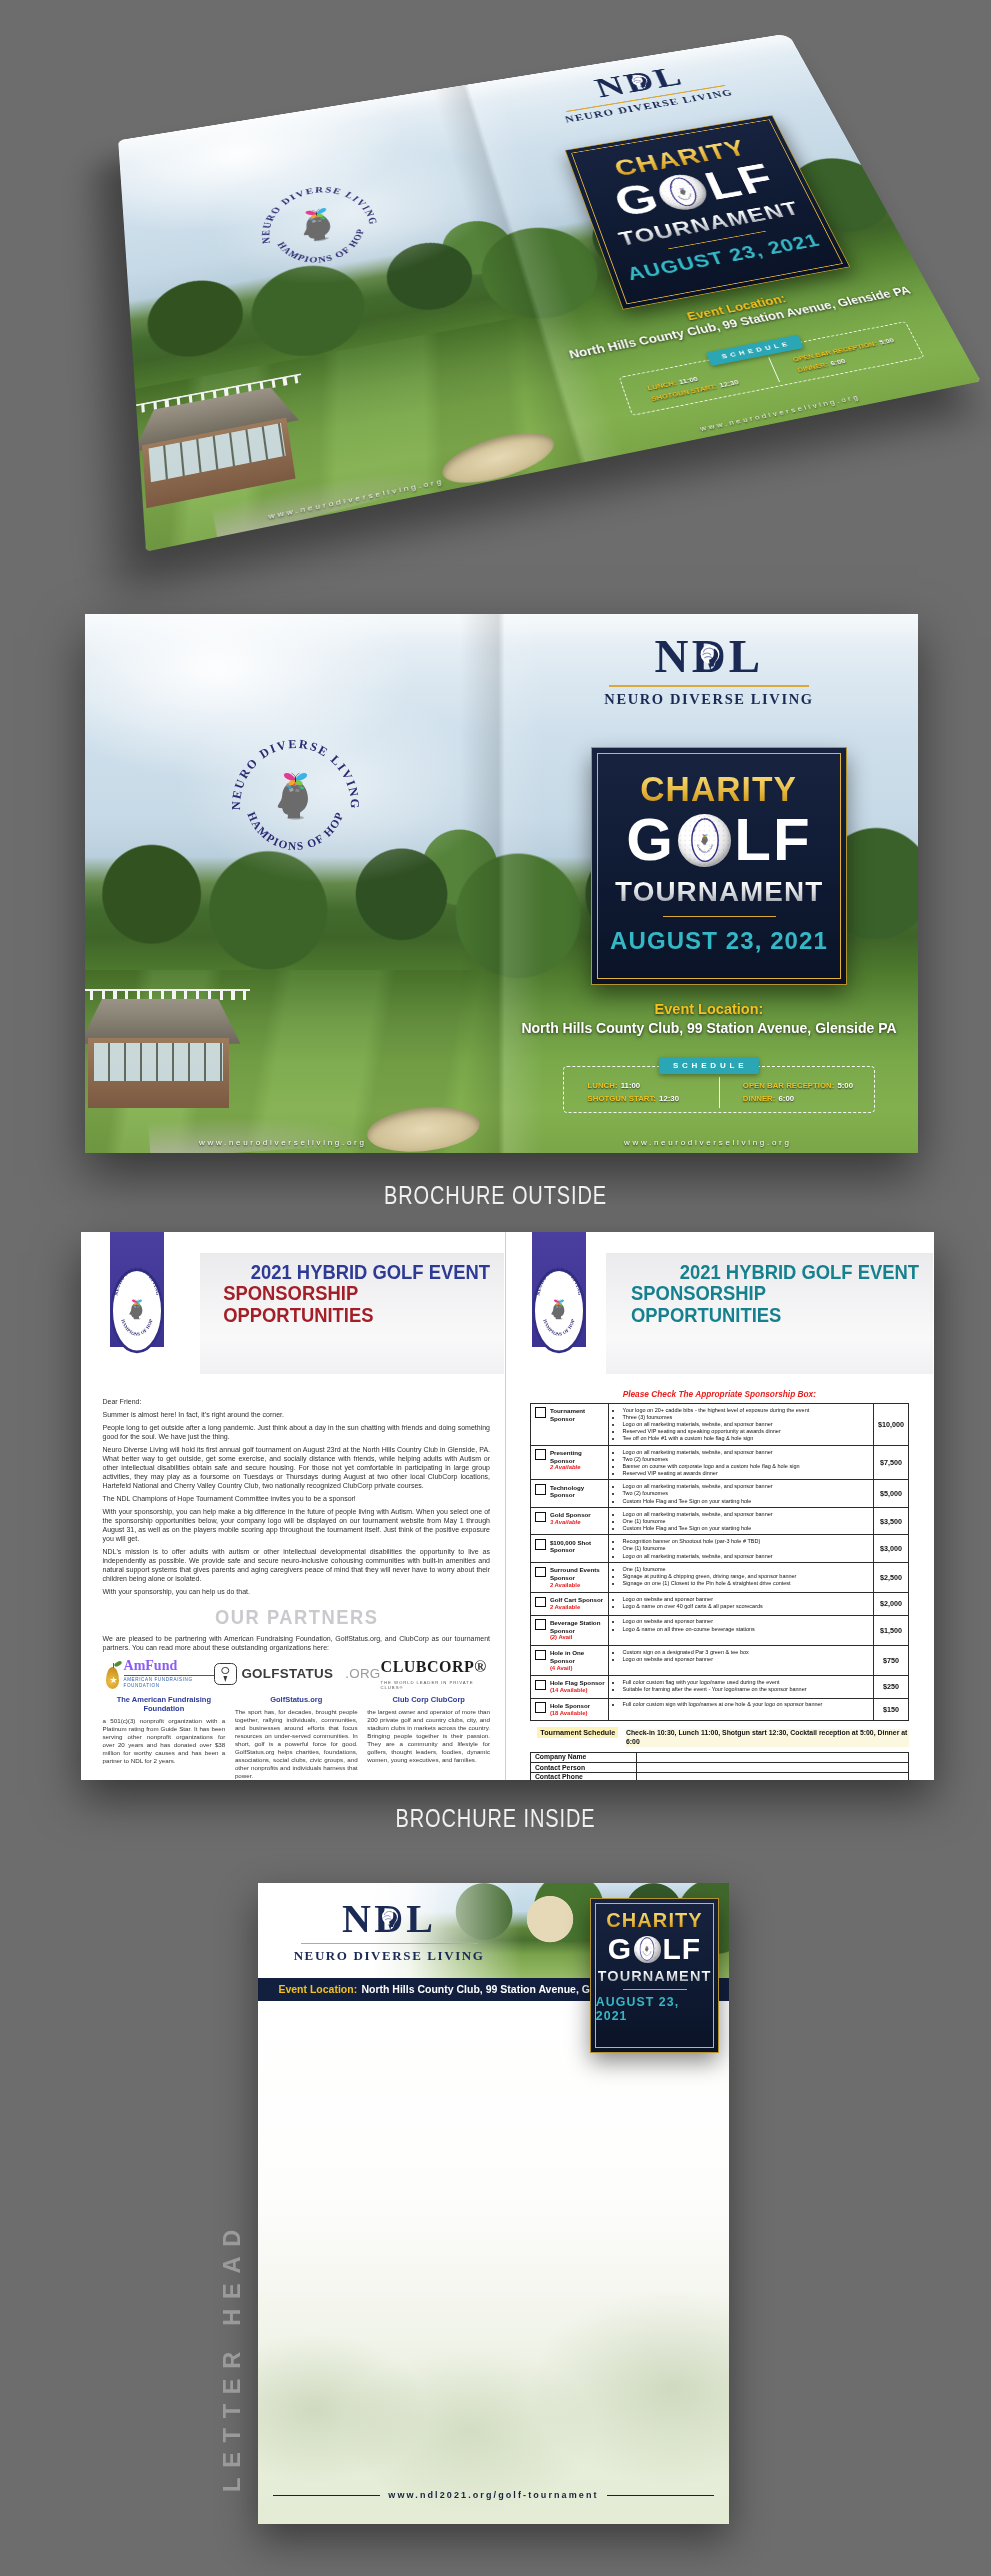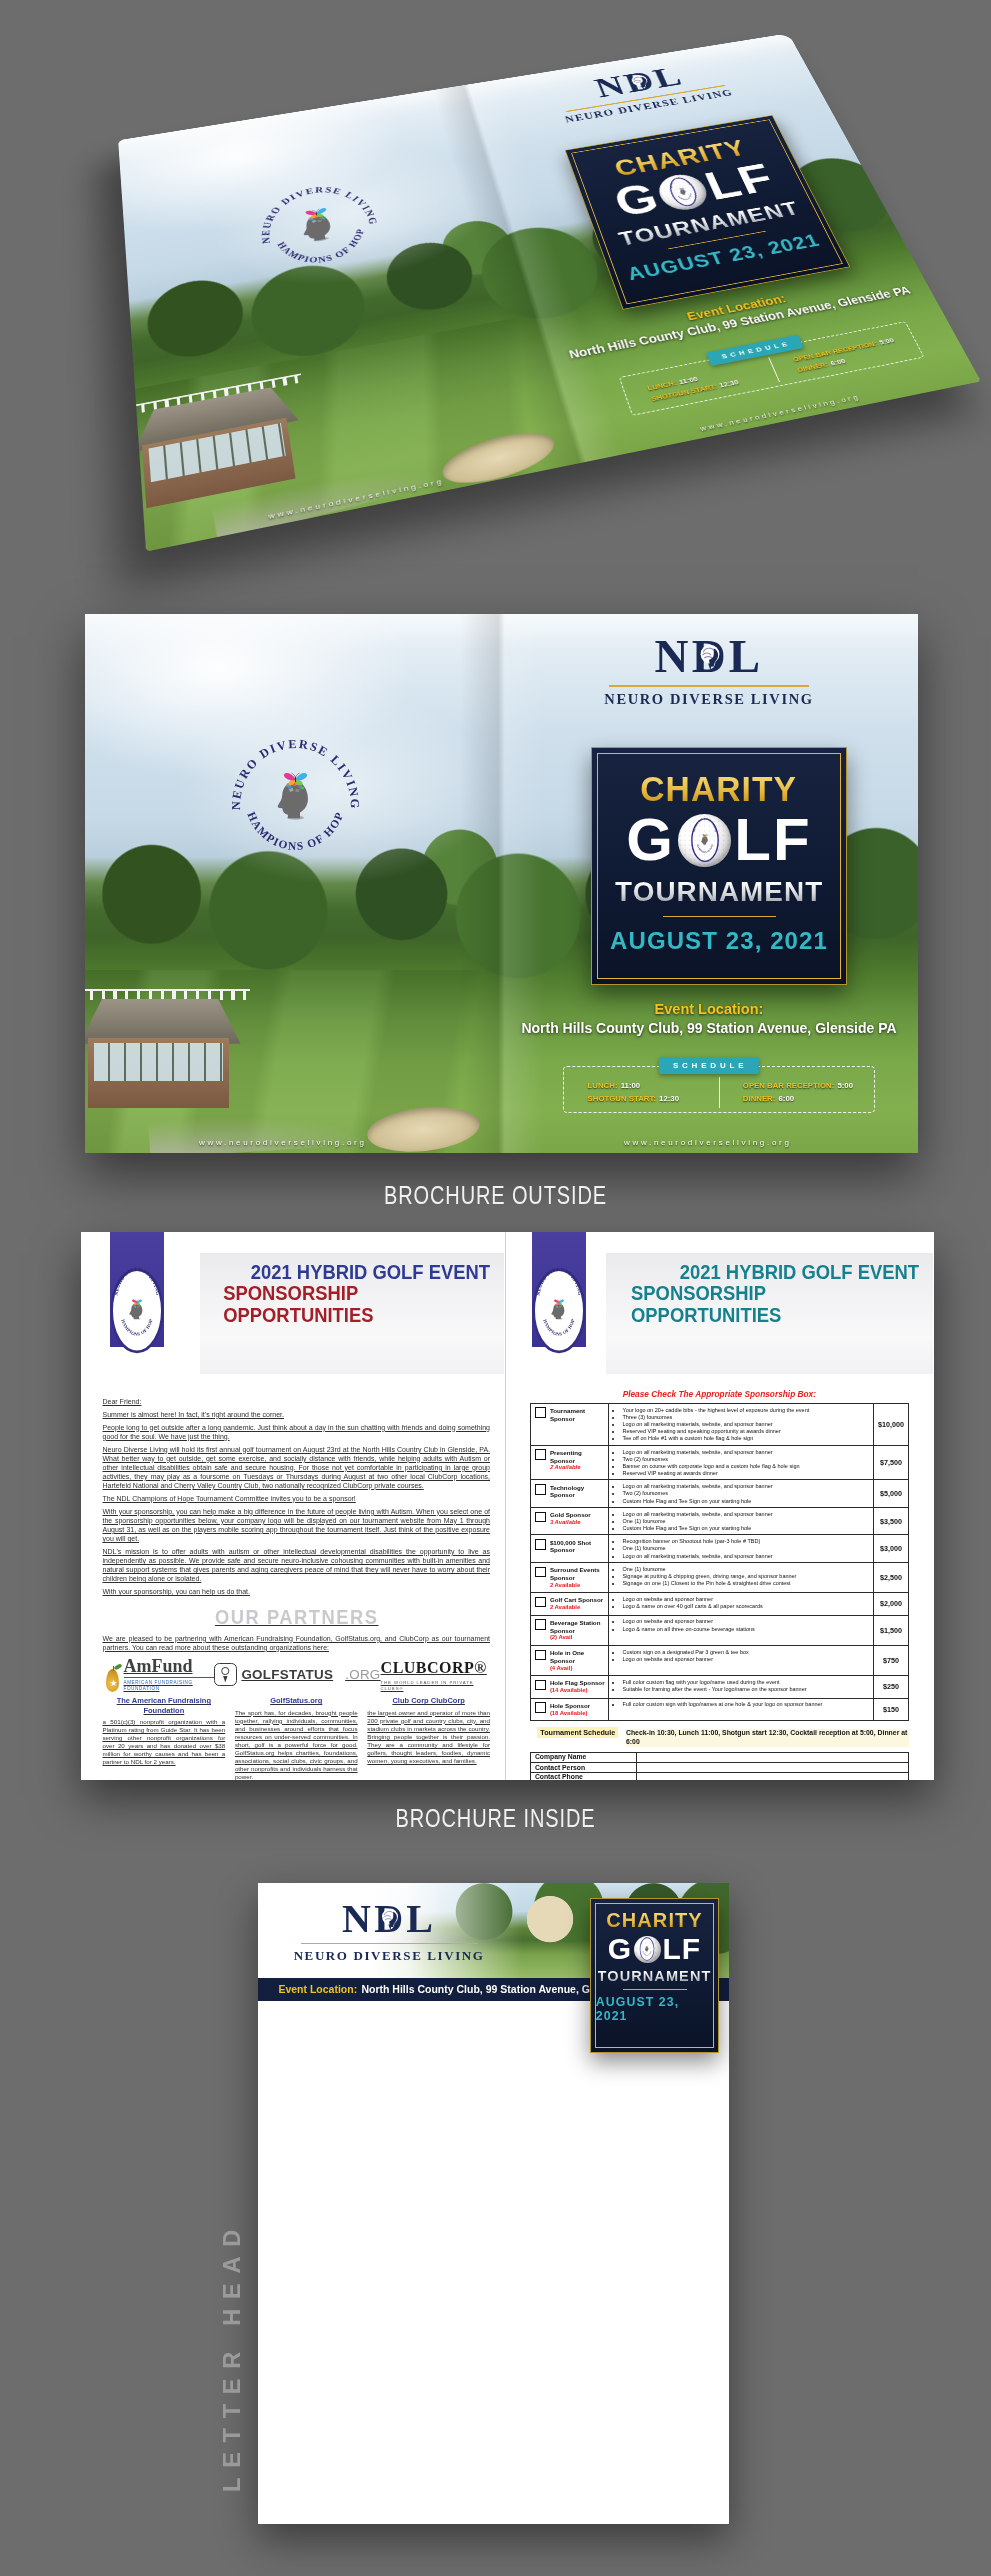--- a/index.html
+++ b/index.html
@@ -112,32 +112,32 @@
   .pg.left .seal-badge-wrap{left:29px;top:35px;} .pg.right .seal-badge-wrap{left:26px;top:35px;}
   .band{position:absolute;top:21px;right:1.1px;height:121px;background:linear-gradient(180deg,#ebebed,#f9f9fa 70%,#f1f1f3);
     display:flex;flex-direction:column;justify-content:flex-start;align-items:flex-end;padding:8.6px 14px 0 0;}
   .pg.left .band{left:119px;} .pg.right .band{left:100px;}
   .band h1{margin:0;font-size:20px;line-height:1.08;font-weight:800;transform:scaleX(.92);transform-origin:right;}
   .band .t1{color:#2d3a96;} .band .t2{color:#a31e27;}
   .pg.right .band .t1,.pg.right .band .t2{color:#15808e;}
   .band .subs{margin-top:5.4px;text-align:right;font-size:8.6px;font-weight:700;color:#222;line-height:1.5;}
   .pg.right .band .subs{font-weight:400;color:#333;font-size:8.9px;}
 
-  .lp-body{position:absolute;left:21.5px;right:15px;top:161px;bottom:3.2px;font-size:7px;color:#2e2e2e;line-height:1.3;text-decoration:underline;}
+  .lp-body{position:absolute;left:21.5px;right:15px;top:161px;bottom:3.2px;font-size:7px;color:#2e2e2e;line-height:1.3;}
   .lp-body p{margin:3.8px 0;text-align:justify;}
   .partners-h{margin:8.6px 0 3.2px;text-align:center;font-size:19.3px;font-weight:800;color:#c9c9ce;letter-spacing:1.6px;transform:scaleX(.95);}
   .logos-row{display:flex;align-items:center;justify-content:space-between;margin:5.4px 3.2px 4.3px;}
   .amfund{display:flex;align-items:flex-end;gap:4.3px;}
   .pear{position:relative;width:16px;height:22.5px;background:radial-gradient(circle at 40% 65%,#eec04a,#c8901c 80%);
     border-radius:50% 50% 50% 50%/62% 62% 38% 38%;}
   .pear::before{content:"";position:absolute;left:7px;top:-3.8px;width:1.6px;height:5.4px;background:#7b5a23;}
   .pear::after{content:"";position:absolute;left:8.6px;top:-4.3px;width:7.5px;height:3.8px;background:#4f8f2f;border-radius:50%;transform:rotate(-28deg);}
   .pear .star{position:absolute;left:3.8px;top:8.6px;color:#fff;font-size:9px;}
   .amfund-text{display:flex;flex-direction:column;}
-  .amfund-name{font-family:"Liberation Serif",serif;font-size:18px;font-weight:700;color:#404040;line-height:1;}
+  .amfund-name{font-family:"Liberation Serif",serif;font-size:14px;font-weight:700;color:#8b5cf6;line-height:1;}
   .amfund-tag{font-size:4.6px;letter-spacing:0.6px;color:#2b5fac;margin-top:2.1px;border-top:0.5px solid #2b5fac;padding-top:1.6px;}
   .golfstatus{display:flex;align-items:center;gap:4.8px;}
   .gs-icon{position:relative;width:22.5px;height:22.5px;border:1.6px solid #3a3a3a;border-radius:5.4px;}
   .gs-pin{position:absolute;left:50%;top:3.2px;transform:translateX(-50%);width:7.5px;height:7.5px;border:1.6px solid #3a3a3a;border-radius:50%;}
   .gs-stem{position:absolute;left:50%;top:11.8px;transform:translateX(-50%);width:4.3px;height:6.4px;background:#3a3a3a;clip-path:polygon(0 0,100% 0,50% 100%);}
   .gs-name{font-size:13.4px;font-weight:800;color:#3c3c3c;letter-spacing:0.3px;}
   .gs-org{font-weight:400;color:#9a9a9a;padding-left:12px;}
   .clubcorp{display:flex;flex-direction:column;align-items:center;}
   .cc-name{font-family:"Liberation Serif",serif;font-size:16px;font-weight:700;color:#1c1c1c;letter-spacing:0.5px;}
   .cc-tag{font-size:4.3px;letter-spacing:0.9px;color:#555;margin-top:1.6px;}
@@ -691,18 +691,25 @@
                 <use href="#seal-badge"></use>
               </svg>
           </span>
           <span>LF</span>
         </div>
         <div class="t-tournament">TOURNAMENT</div>
         <div class="badge-rule"></div>
         <div class="t-date">AUGUST 23, 2021</div>
       </div>
     </div>
+    <div class="lh-body">
+      <div class="lh-footer">
+        <div class="line"></div>
+        <div class="url">www.ndl2021.org/golf-tournament</div>
+        <div class="line"></div>
+      </div>
+    </div>
   </div>
 
   <div class="lh-label">LETTER HEAD</div>
 
 </div>
 
 
 </body></html>

